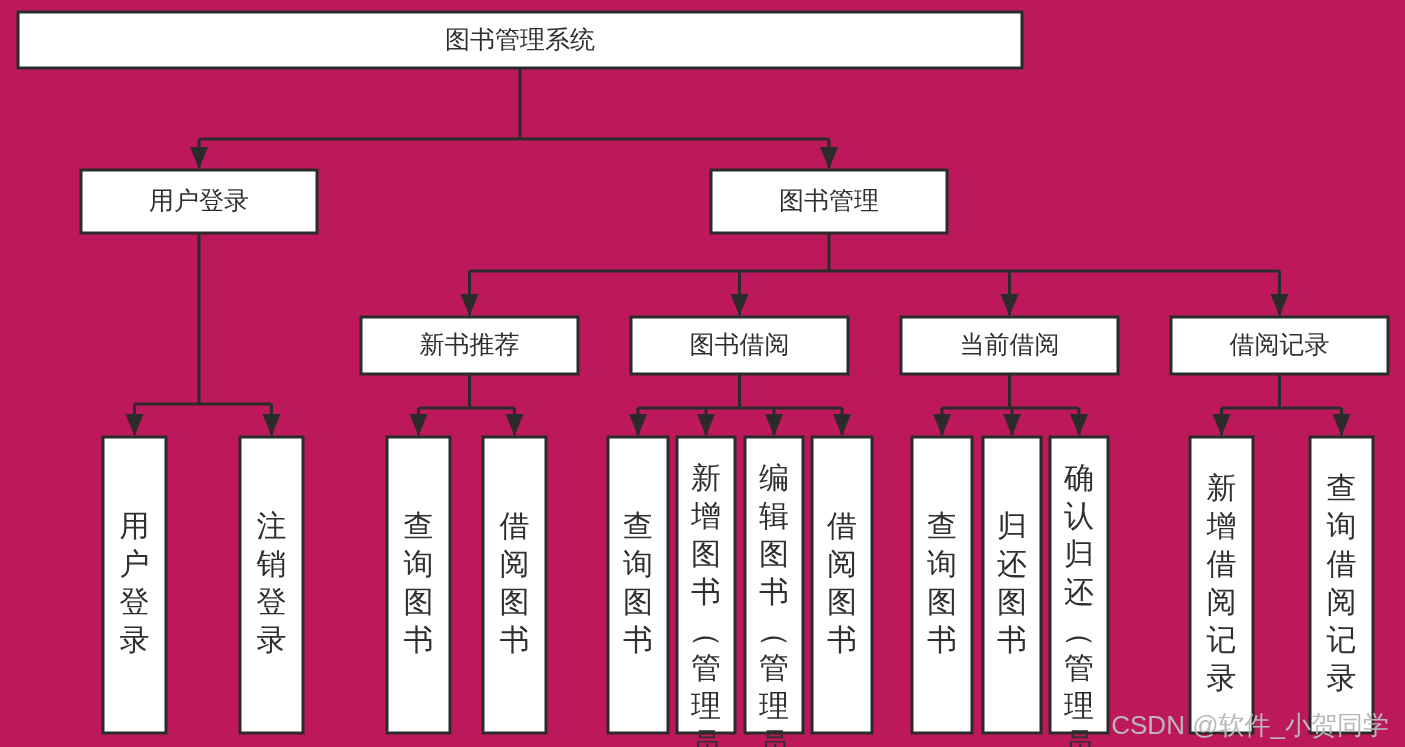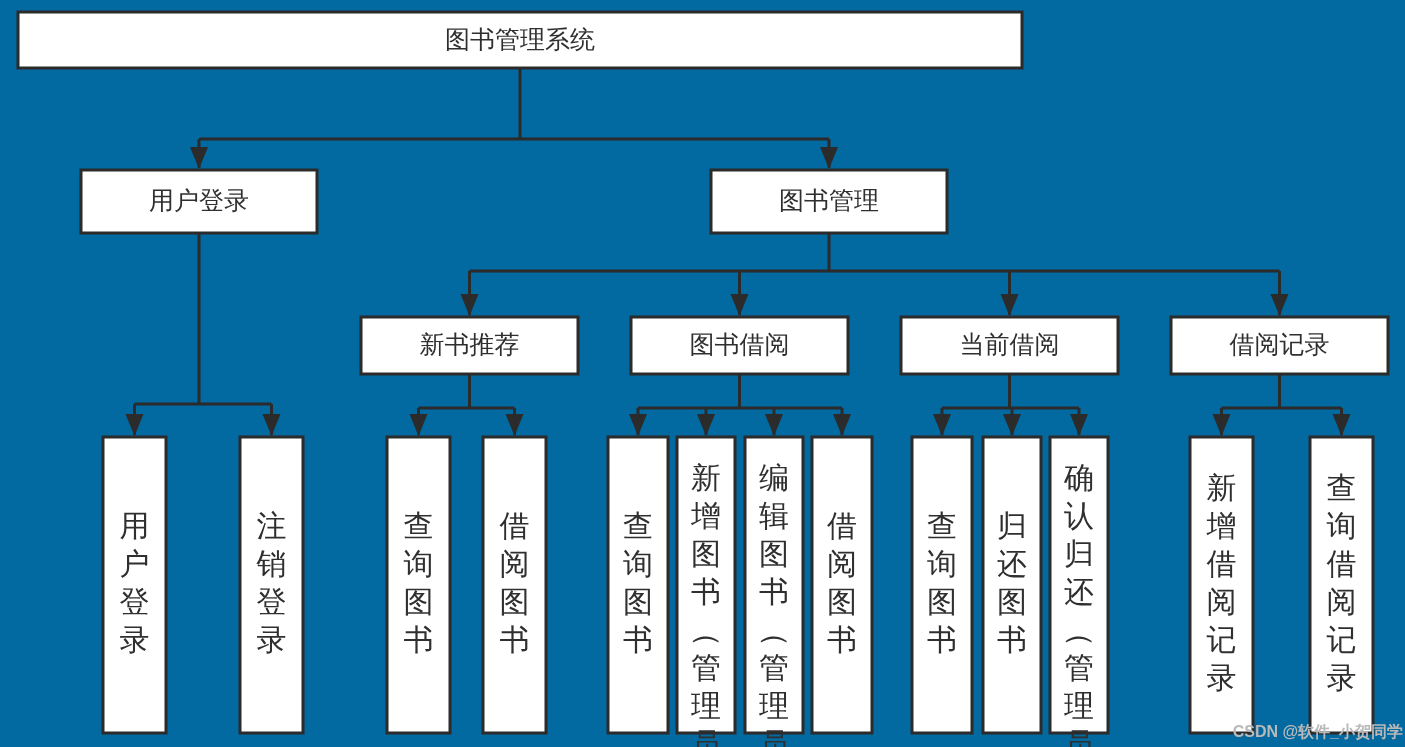--- a/index.html
+++ b/index.html
@@ -10,21 +10,21 @@
   body {
     width: 1405px;
     height: 747px;
     font-family: "Liberation Sans", "DejaVu Sans", sans-serif;
     overflow: hidden;
   }
   #diagram-root {
     position: relative;
     width: 1405px;
     height: 747px;
-    background: #0369a1;
+    background: #be185d;
   }
   svg#tree-svg {
     position: absolute;
     left: 0;
     top: 0;
     width: 1405px;
     height: 747px;
   }
   .node-box {
     fill: #ffffff;
@@ -45,28 +45,27 @@
     font-family: "Liberation Sans", "DejaVu Sans", sans-serif;
     fill: #2f2f2f;
     text-anchor: middle;
     dominant-baseline: middle;
   }
   .label-h {
     font-size: 25px;
   }
   .watermark {
     position: absolute;
-    right: 2px;
+    right: 16px;
     bottom: 4px;
     font-family: "Liberation Sans", "DejaVu Sans", sans-serif;
-    font-size: 16px;
+    font-size: 26px;
     color: #b9b9b9;
     white-space: nowrap;
     pointer-events: none;
-    font-weight: bold;
   }
 </style>
 </head>
 <body>
 
 <div id="diagram-root">
   <svg id="tree-svg" viewBox="0 0 1405 747">
     <g id="connectors-layer">
         <line class="connector" x1="520" y1="68" x2="520" y2="139"></line>
         <line class="connector" x1="199" y1="139" x2="829" y2="139"></line>

